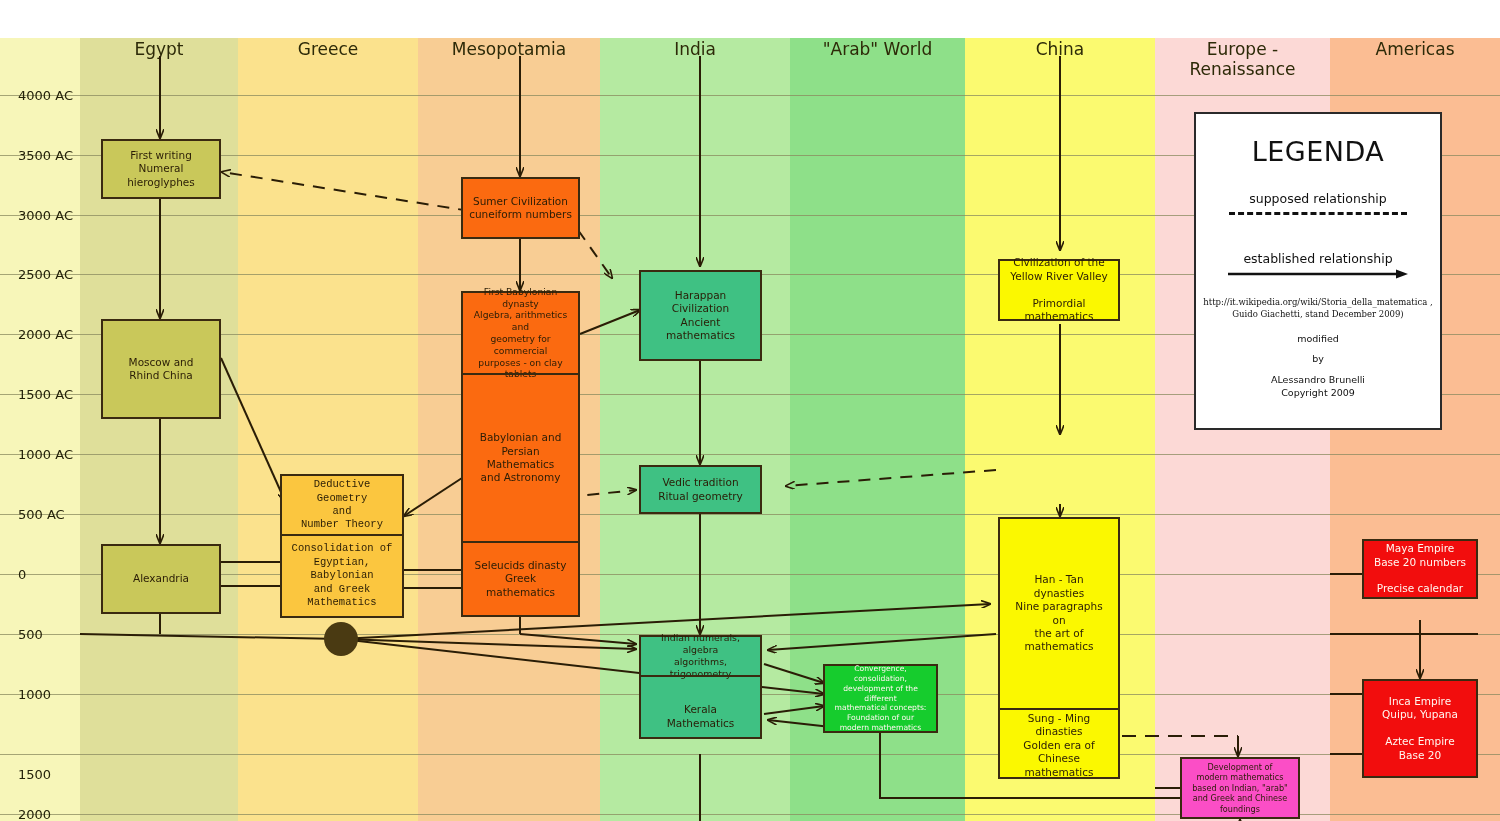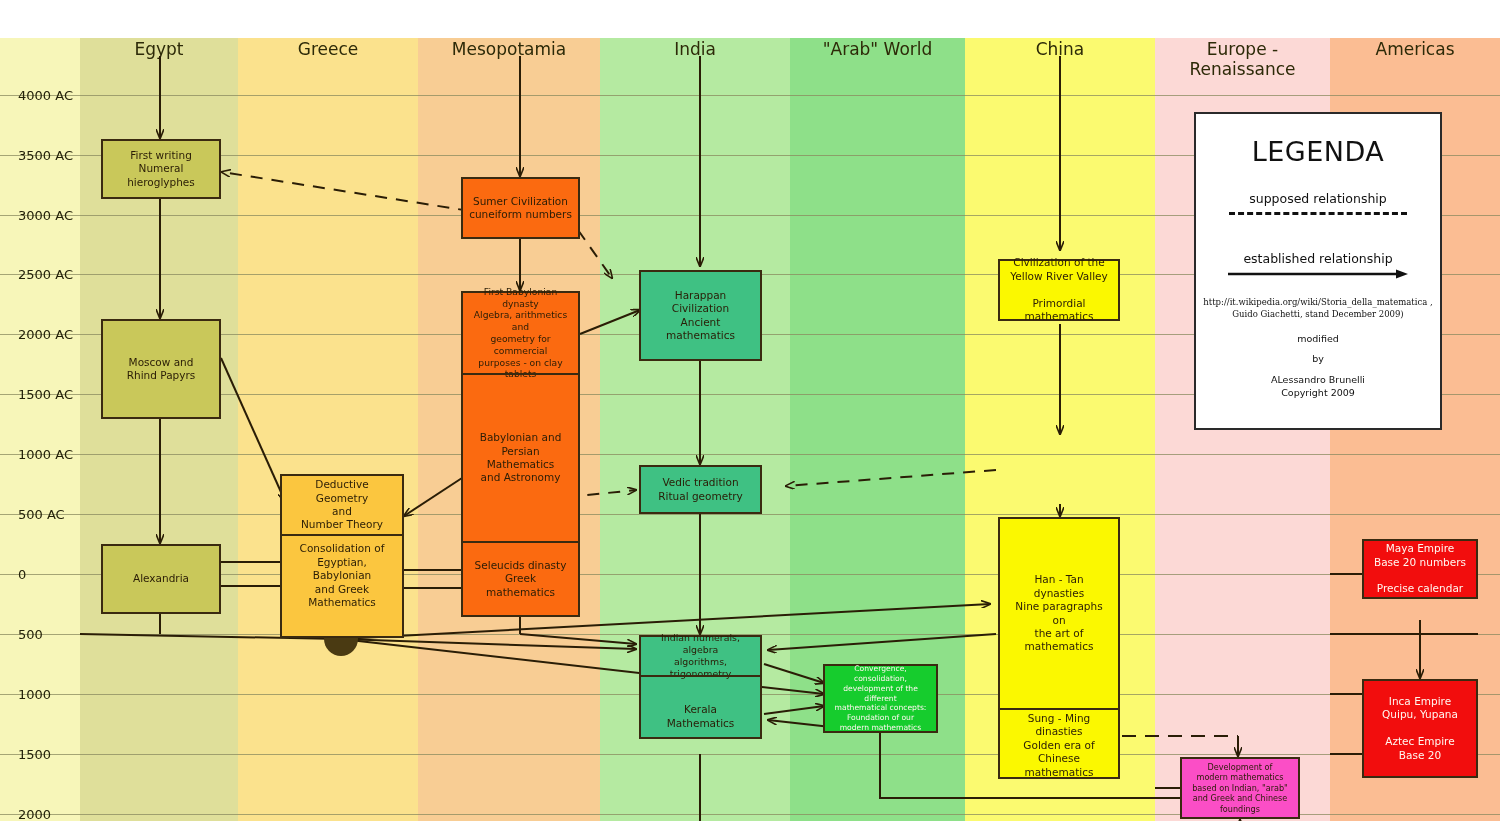--- a/index.html
+++ b/index.html
@@ -89,21 +89,21 @@
   <div class="ylabel" style="top:416px;">1000 AC</div>
   <div class="gridline" style="top:476px;"></div>
   <div class="ylabel" style="top:476px;">500 AC</div>
   <div class="gridline" style="top:536px;"></div>
   <div class="ylabel" style="top:536px;">0</div>
   <div class="gridline" style="top:596px;"></div>
   <div class="ylabel" style="top:596px;">500</div>
   <div class="gridline" style="top:656px;"></div>
   <div class="ylabel" style="top:656px;">1000</div>
   <div class="gridline" style="top:716px;"></div>
-  <div class="ylabel" style="top:716px;">1500</div>
+  <div class="ylabel" style="top:736px;">1500</div>
   <div class="gridline" style="top:776px;"></div>
   <div class="ylabel" style="top:776px;">2000</div>
 
   <svg class="links" viewBox="0 0 1500 821">
     <defs>
       <marker id="ah" markerWidth="10" markerHeight="8" refX="9" refY="4" orient="auto" markerUnits="userSpaceOnUse">
         <path d="M0,0 L10,4 L0,8" fill="none" stroke="#2a1d06" stroke-width="1.6"></path>
       </marker>
       <marker id="ahs" markerWidth="9" markerHeight="7" refX="8" refY="3.5" orient="auto" markerUnits="userSpaceOnUse">
         <path d="M0,0 L9,3.5 L0,7" fill="none" stroke="#2a1d06" stroke-width="1.6"></path>
@@ -182,25 +182,25 @@
       <path d="M1155,750 L1180,750"></path>
     </g>
 
     <circle cx="341" cy="601" r="17" fill="#4a3a12"></circle>
   </svg>
 
   <div class="box" style="left:101px;top:101px;width:120px;height:60px;background:#c9c85a;white-space:pre-line;">First writing
 Numeral hieroglyphes</div>
 
   <div class="box" style="left:101px;top:281px;width:120px;height:100px;background:#c9c85a;white-space:pre-line;">Moscow and
-Rhind Papyrs</div>
+Rhind China</div>
 
   <div class="box" style="left:101px;top:506px;width:120px;height:70px;background:#c9c85a;white-space:pre-line;">Alexandria</div>
 
-  <div class="stack" style="left:280px;top:436px;width:124px;height:164px;background:#fbc63f;">
+  <div class="stack" style="left:280px;top:436px;width:124px;height:144px;background:#fbc63f;font-family:Liberation Mono, monospace;">
     <div class="cell" style="height:58px;white-space:pre-line;">Deductive Geometry
 and
 Number Theory</div>
     <div class="cell" style="height:82px;white-space:pre-line;">Consolidation of
 Egyptian, Babylonian
 and Greek
 Mathematics</div>
   </div>
 
   <div class="box" style="left:461px;top:139px;width:119px;height:62px;background:#fb6a10;white-space:pre-line;">Sumer Civilization

